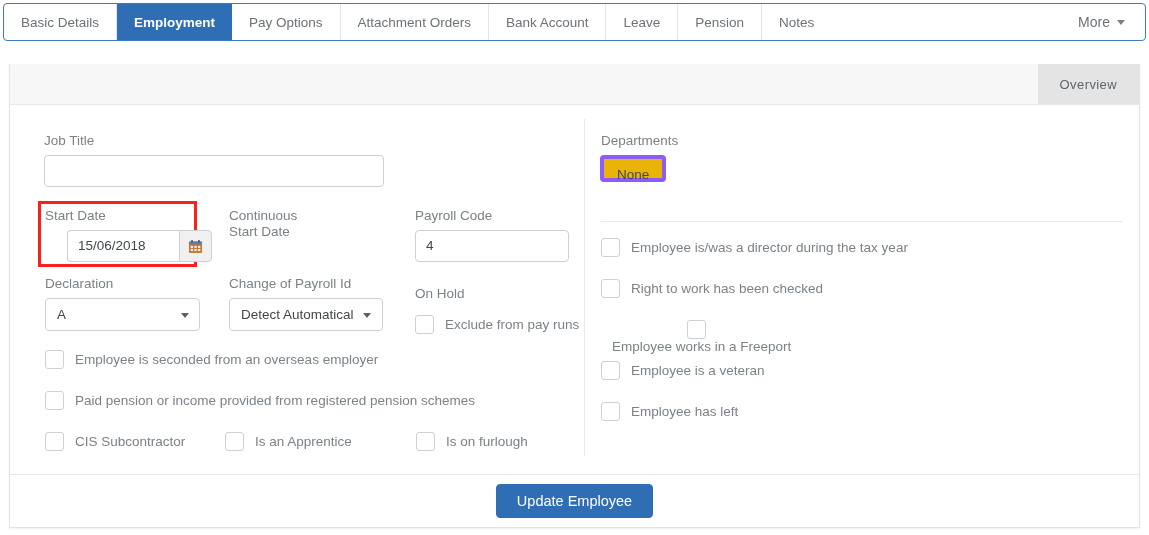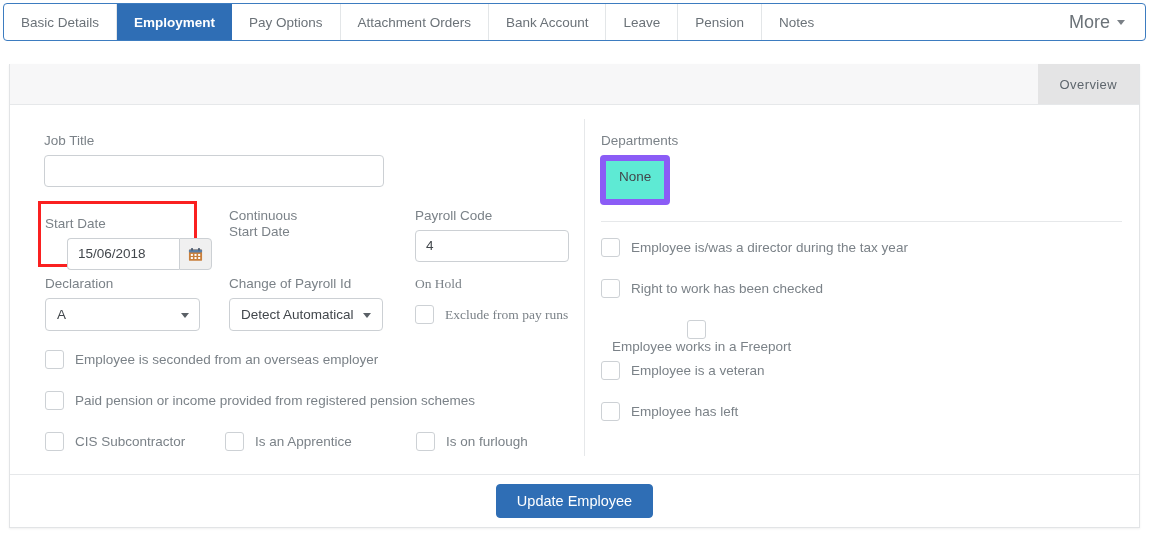--- a/index.html
+++ b/index.html
@@ -48,21 +48,21 @@
     color: #ffffff;
     font-weight: bold;
     border-right: none;
   }
   .tab.plain { border-right: none; }
   .tabspacer { flex: 1 1 auto; }
   .tab-more {
     display: flex;
     align-items: center;
     padding: 0 20px 0 14px;
-    font-size: 18px;
+    font-size: 14px;
     color: #6b7278;
     cursor: pointer;
     white-space: nowrap;
   }
   .caret-down {
     display: inline-block;
     width: 0; height: 0;
     margin-left: 7px;
     border-left: 4.5px solid transparent;
     border-right: 4.5px solid transparent;
@@ -235,25 +235,25 @@
   .lcb3 { position: absolute; left: 35px; top: 327px; }
   .lcb4 { position: absolute; left: 215px; top: 327px; }
   .lcb5 { position: absolute; left: 406px; top: 327px; }
 
   
   .dept-label { position: absolute; left: 16px; top: 28px; font-size: 13.5px; color: #7b8288; }
   .dept-box {
     position: absolute;
     left: 15px; top: 50px;
     box-sizing: border-box;
-    height: 50px;
+    height: 27px;
     min-width: 61px;
-    border: 6px solid #8b5cf6;
+    border: 4px solid #8b5cf6;
     border-radius: 4px;
-    background: #5eead4;
+    background: #eab308;
     font-size: 13.5px;
     color: #42474c;
     line-height: 31px;
     padding: 0 13px;
     cursor: pointer;
   }
   .hdivider {
     position: absolute;
     left: 16px; top: 116px;
     width: 521px; height: 1px;
@@ -339,21 +339,21 @@
 
       <div class="jobtitle-wrap">
         <div class="fld-label">Job Title</div>
         <div class="txtinput jobtitle-input"></div>
       </div>
 
       <div class="row2">
 
         <div class="redbox"></div>
 
-        <div class="grp" style="left:35px; top:7px;margin-top:8px;">
+        <div class="grp" style="left:35px; top:7px;">
           <div class="fld-label">Start Date</div>
           <div class="datectl">
             <div class="txtinput" style="width:112px;">15/06/2018</div>
             <div class="datebtn">
               <svg class="cal-ico" width="15" height="15" viewBox="0 0 16 16">
                 <rect x="1" y="2.6" width="14" height="12.2" rx="1" fill="#c87f3c"></rect>
                 <rect x="1" y="2.6" width="14" height="3.3" rx="1" fill="#5b7fa6"></rect>
                 <rect x="3.4" y="1" width="1.8" height="2.8" rx="0.6" fill="#44566b"></rect>
                 <rect x="10.8" y="1" width="1.8" height="2.8" rx="0.6" fill="#44566b"></rect>
                 <g fill="#ffffff">
@@ -390,21 +390,21 @@
         </div>
 
         <div class="grp" style="left:219px; top:6px;">
           <div class="fld-label">Change of Payroll Id</div>
           <div class="selbox inline-caret">
             <span>Detect Automatical</span>
             <span class="caret"></span>
           </div>
         </div>
 
-        <div class="grp" style="left:405px; top:6px;font-family:Liberation Serif, serif;">
+        <div class="grp" style="left:405px; top:16px;">
           <div class="fld-label">On Hold</div>
           <div class="cbrow" style="height:33px;">
             <div class="cbox"></div>
             <div class="cblabel">Exclude from pay runs</div>
           </div>
         </div>
       </div>
 
       <div class="cbrow lcb1">
         <div class="cbox"></div>

